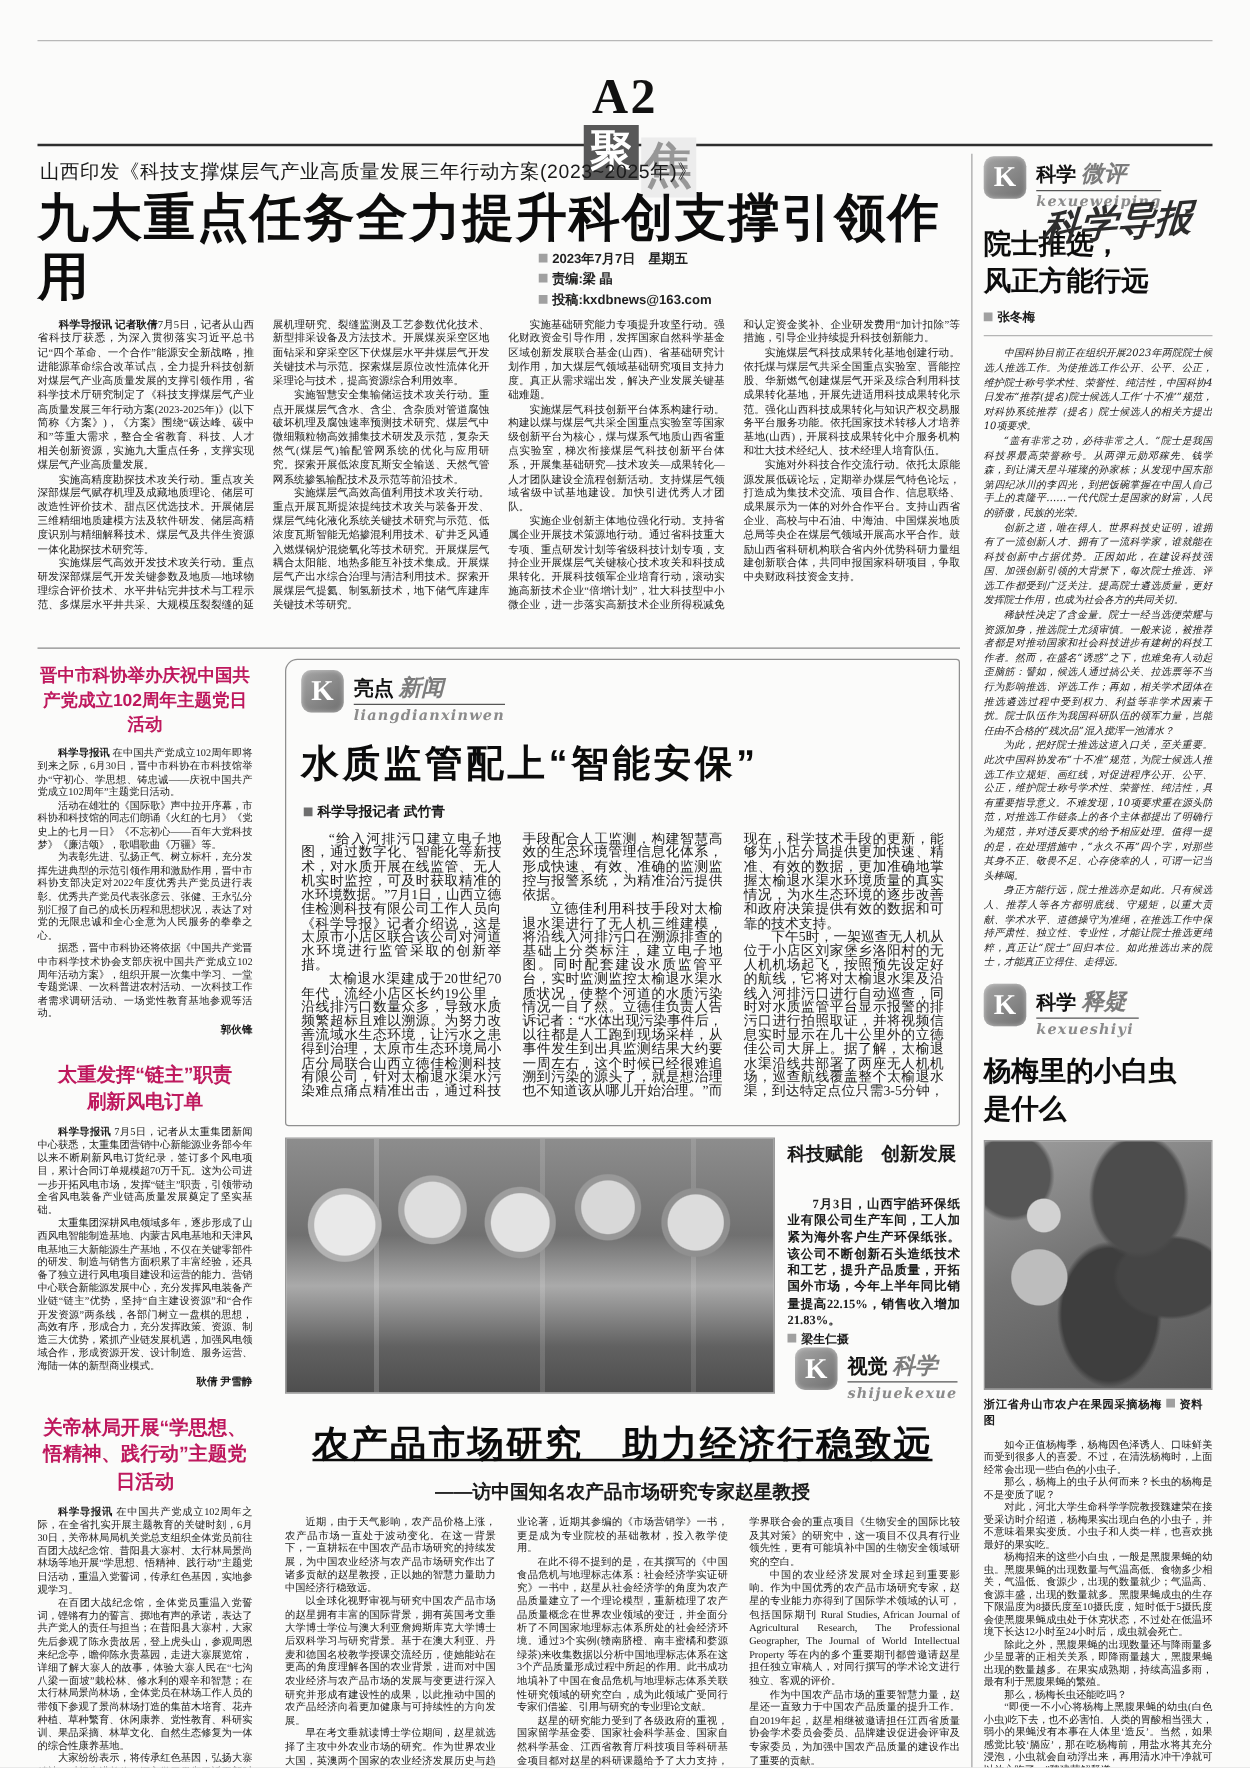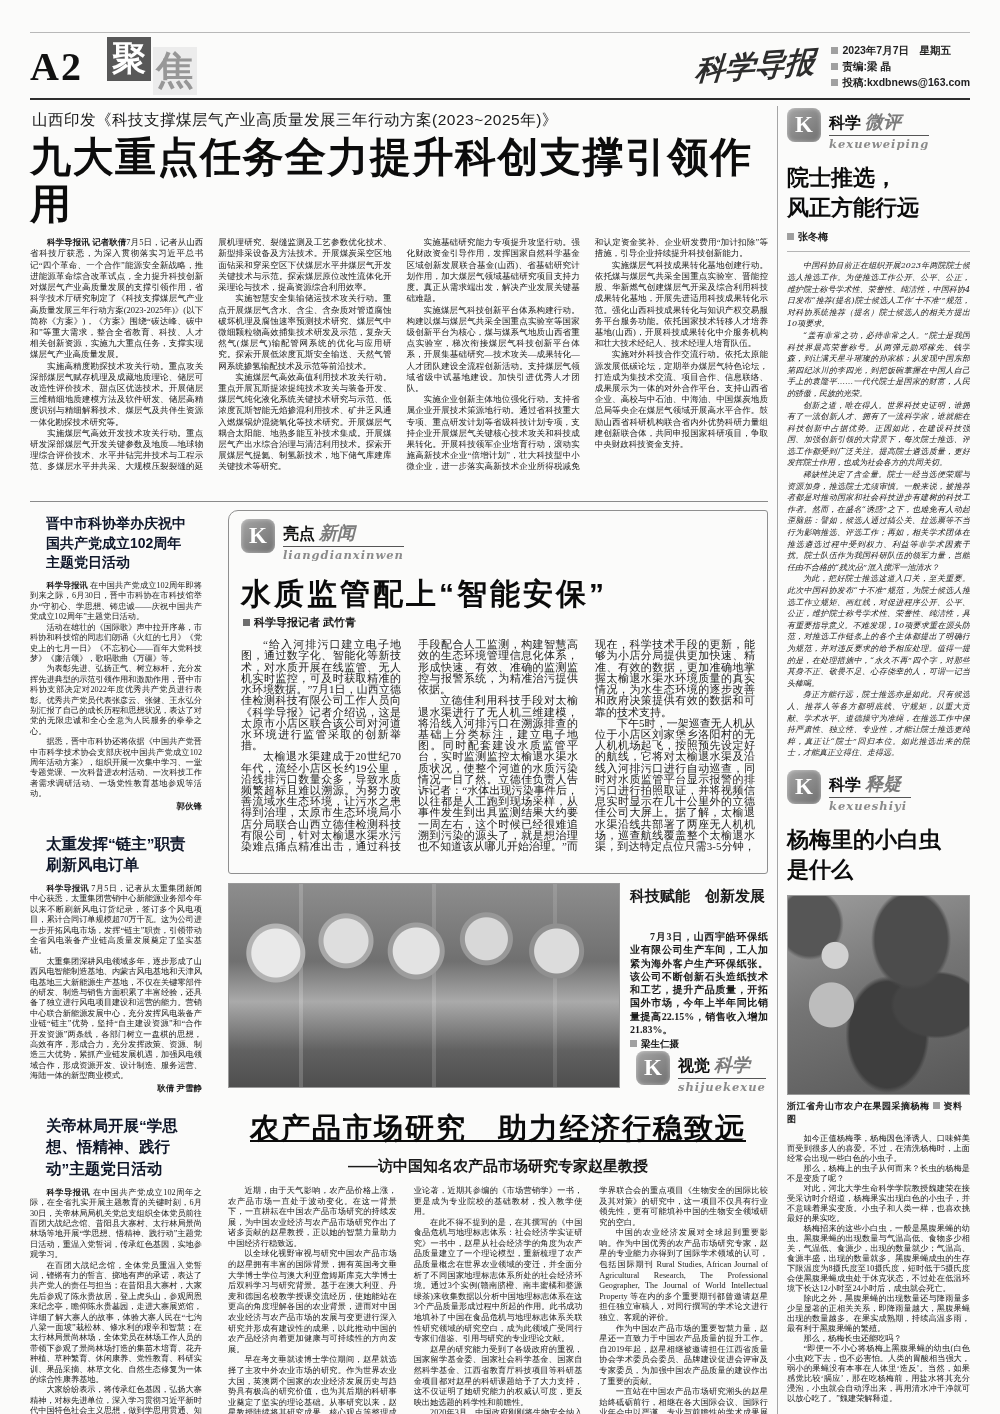--- a/index.html
+++ b/index.html
@@ -1,21 +1,21 @@
 <!DOCTYPE html>
 <html><head>
 <meta charset="utf-8">
 <style>
   html,body{margin:0;padding:0;background:#dcdcdc;}
   .page{width:1000px;height:1414px;margin:0 auto;background:#fbfbfa;box-sizing:border-box;
         padding:0 30px;overflow:hidden;position:relative;color:#1a1a1a;
         font-family:"Liberation Serif",serif;}
   
   .top-rule{border-top:1px solid #b8b8b8;margin-top:32px;}
-  .mast-row{display:flex;align-items:center;height:60px;margin-top:3px;}
+  .mast-row{display:flex;align-items:center;height:60px;margin-top:20px;flex-direction:column;}
   .page-label{font:900 40px "Liberation Serif",serif;letter-spacing:2px;color:#111;}
   .focus-logo{margin-left:24px;display:flex;align-items:flex-start;}
   .focus-a{width:44px;height:44px;background:#585858;color:#fff;text-align:center;
            font:700 34px/44px "Liberation Serif",serif;}
   .focus-b{width:44px;height:48px;background:#ececec;color:#979797;text-align:center;
            font:700 38px/46px "Liberation Serif",serif;margin-left:2px;margin-top:10px;}
   .paper-name{margin-left:auto;margin-right:16px;font:italic 900 30px "Liberation Serif",serif;
               color:#2d2d2d;transform:rotate(-4deg) skewX(-8deg);}
   .mast-meta{font:700 10.5px/1.55 "Liberation Sans",sans-serif;color:#222;white-space:nowrap;}
   .sq{display:inline-block;width:7px;height:7px;background:#a0a0a0;margin-right:4px;}
@@ -25,28 +25,28 @@
   .content{display:flex;margin-top:4px;}
   .main{width:738px;flex:0 0 738px;}
   .vsep{width:1px;background:#a5a5a5;margin:2px 9px 0 9px;}
   .rightcol{flex:1;min-width:0;padding-top:4px;}
   
   .kicker{font:500 15.5px "Liberation Sans",sans-serif;letter-spacing:.5px;margin:6px 0 3px 2px;}
   .headline{font:900 41px/1.15 "Liberation Sans",sans-serif;letter-spacing:1.5px;color:#0c0c0c;}
   .lead-body{margin-top:9px;height:256px;overflow:hidden;column-count:4;column-gap:15px;
              font-size:8.5px;line-height:11.2px;text-align:justify;}
   p{margin:0;text-indent:2em;}
-  .wire{font-weight:700;font-family:Liberation Sans, sans-serif;margin-top:12px;}
+  .wire{font-weight:700;font-family:Liberation Serif, serif;margin-top:12px;}
   .main-rule{border-top:1px solid #8a8a8a;margin-top:8px;}
   
   .mid{display:flex;margin-top:8px;}
   .leftcol{width:172px;flex:0 0 172px;}
   .centercol{flex:1;margin-left:26px;min-width:0;}
   .l-art{margin-bottom:20px;}
-  .l-title{font:800 14px/1.4 "Liberation Sans",sans-serif;margin:4px 16px 8px;white-space:pre-line;color:#0f172a;}
+  .l-title{font:800 14px/1.4 "Liberation Sans",sans-serif;margin:4px 0 8px;white-space:pre-line;color:#be185d;text-align:center;}
   .l-title.big{font-size:15.5px;}
   .l-body{font-size:8.2px;line-height:10.4px;text-align:justify;}
   .byline-row{text-align:right;font:700 8.5px "Liberation Sans",sans-serif;margin-top:1px;}
   
   .k-header{display:flex;align-items:flex-start;width:fit-content;}
   .k-logo{width:34px;height:34px;border-radius:8px;flex:0 0 34px;
           background:linear-gradient(140deg,#a5a5a5,#6f6f6f);box-shadow:inset 0 0 4px rgba(255,255,255,.5);
           color:#fff;text-align:center;font:900 23px/34px "Liberation Serif",serif;}
   .k-right{margin-left:8px;}
   .k-line1{border-bottom:1px solid #555;padding:2px 10px 1px 0;white-space:nowrap;}
@@ -179,21 +179,21 @@
         <div class="centercol">
 
           <section class="hl-box">
             <div class="k-header">
               <div class="k-logo">K</div>
               <div class="k-right">
                 <div class="k-line1"><span class="k-bold">亮点</span><span class="k-script">新闻</span></div>
                 <div class="k-pinyin">liangdianxinwen</div>
               </div>
             </div>
-            <h2 class="hl-title" style="margin:12px 0 0">水质监管配上“智能安保”</h2>
+            <h2 class="hl-title" style="margin:12px 0 10px">水质监管配上“智能安保”</h2>
             <div class="reporter"><span class="sq dark"></span><span>科学导报记者 武竹青</span></div>
             <div class="hl-body">
               <p>“给入河排污口建立电子地图，通过数字化、智能化等新技术，对水质开展在线监管、无人机实时监控，可及时获取精准的水环境数据。”7月1日，山西立德佳检测科技有限公司工作人员向《科学导报》记者介绍说，这是太原市小店区联合该公司对河道水环境进行监管采取的创新举措。</p>
               <p>太榆退水渠建成于20世纪70年代，流经小店区长约19公里，沿线排污口数量众多，导致水质频繁超标且难以溯源。为努力改善流域水生态环境，让污水之患得到治理，太原市生态环境局小店分局联合山西立德佳检测科技有限公司，针对太榆退水渠水污染难点痛点精准出击，通过科技手段配合人工监测，构建智慧高效的生态环境管理信息化体系，形成快速、有效、准确的监测监控与报警系统，为精准治污提供依据。</p>
               <p>立德佳利用科技手段对太榆退水渠进行了无人机三维建模，将沿线入河排污口在溯源排查的基础上分类标注，建立电子地图。同时配套建设水质监管平台，实时监测监控太榆退水渠水质状况，使整个河道的水质污染情况一目了然。立德佳负责人告诉记者：“水体出现污染事件后，以往都是人工跑到现场采样，从事件发生到出具监测结果大约要一周左右，这个时候已经很难追溯到污染的源头了，就是想治理也不知道该从哪儿开始治理。”而现在，科学技术手段的更新，能够为小店分局提供更加快速、精准、有效的数据，更加准确地掌握太榆退水渠水环境质量的真实情况，为水生态环境的逐步改善和政府决策提供有效的数据和可靠的技术支持。</p>
               <p>下午5时，一架巡查无人机从位于小店区刘家堡乡洛阳村的无人机机场起飞，按照预先设定好的航线，它将对太榆退水渠及沿线入河排污口进行自动巡查，同时对水质监管平台显示报警的排污口进行拍照取证，并将视频信息实时显示在几十公里外的立德佳公司大屏上。据了解，太榆退水渠沿线共部署了两座无人机机场，巡查航线覆盖整个太榆退水渠，到达特定点位只需3-5分钟，速度快，时效性强，对于沿线入河排污口偷排乱排、间歇性排水带来的水质污染也能精准溯源。</p>
               <p>立德佳负责人说：“以往许多偷排都在晚上进行，很难被发现，但现在我们的无人机夜间通过红外热成像能更清晰地看到水体的情况，让污染无处遁形。”</p>
               <p>以技术巡查代替人工巡查后，对人力物力的节约是一方面，更重要的是无人机能够第一时间取证溯源，做到精准识别、及时追踪生态环境问题，助力提升环境管理能力。</p>
             </div>
           </section>

